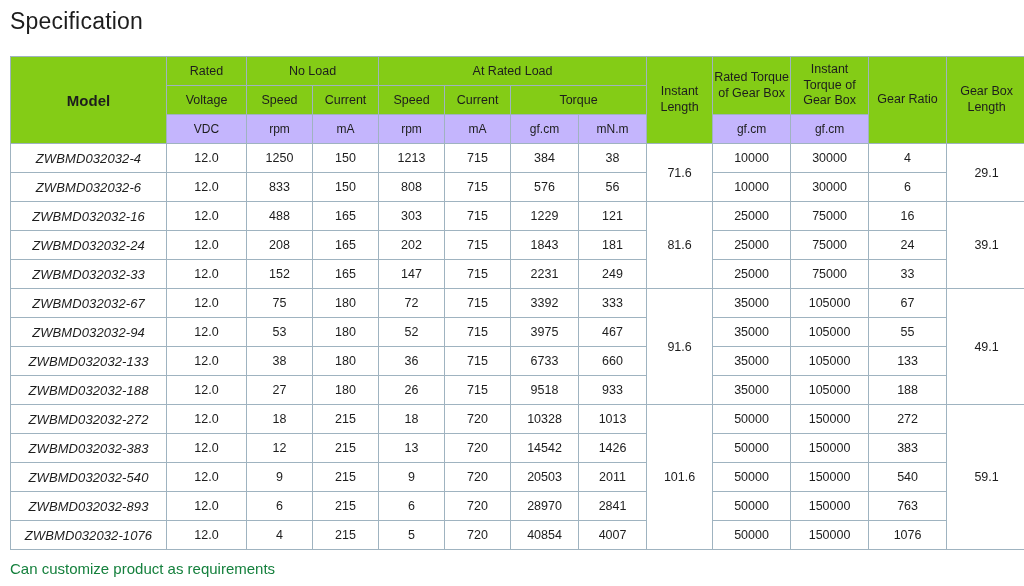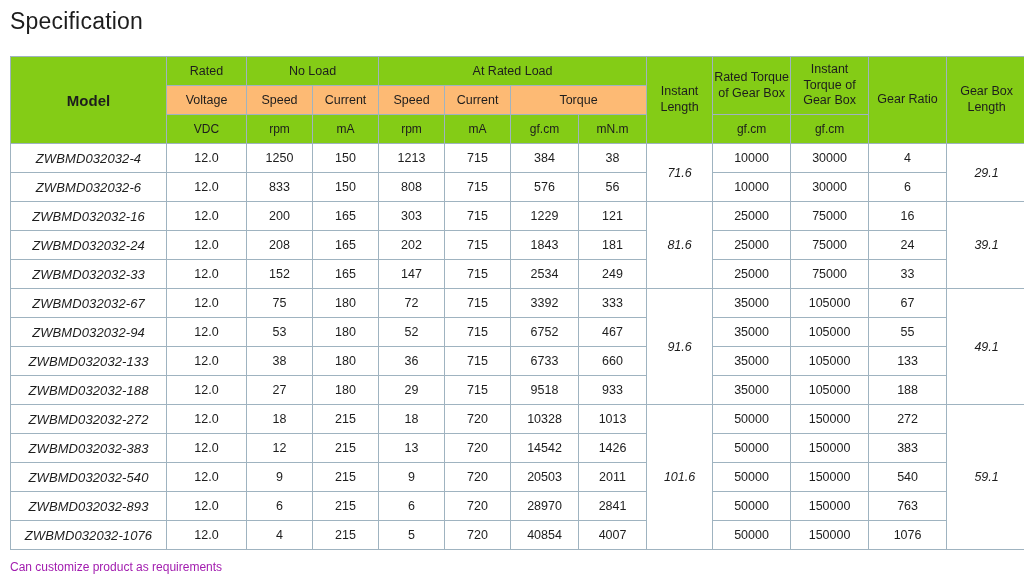--- a/index.html
+++ b/index.html
@@ -42,24 +42,24 @@
     vertical-align: middle;
     padding: 0;
     height: 28px;
     font-weight: normal;
     color: #1d1d1d;
   }
   .hdr-grey {
     background: #84cc16;
   }
   .hdr-blue {
-    background: #fdba74;
+    background: #84cc16;
   }
   .unit-blue {
-    background: #84cc16;
+    background: #c4b5fd;
     font-size: 12px;
   }
   .hdr-grey.model {
     font-weight: bold;
     font-size: 15px;
   }
   .hdr-grey.tall {
     font-size: 12.5px;
     line-height: 1.25;
   }
@@ -68,28 +68,27 @@
   }
   .model-cell {
     text-align: left;
     padding-left: 8px;
     font-size: 13px;
     letter-spacing: 0.1px;
     font-style: italic;
   }
   .merged {
     background: #ffffff;
-    font-style: italic;
   }
   .footnote {
     position: absolute;
     left: 10px;
     top: 560px;
-    font-size: 12px;
-    color: #a21caf;
+    font-size: 15px;
+    color: #15803d;
   }
 </style>
 </head>
 <body>
 
 <div class="page-title">Specification</div>
 
 <div class="table-wrap">
   <table class="spec">
     <colgroup>
@@ -165,21 +164,21 @@
           <td class="body-cell">715</td>
           <td class="body-cell">576</td>
           <td class="body-cell">56</td>
           <td class="body-cell">10000</td>
           <td class="body-cell">30000</td>
           <td class="body-cell">6</td>
         </tr>
         <tr>
           <td class="body-cell model-cell">ZWBMD032032-16</td>
           <td class="body-cell">12.0</td>
-          <td class="body-cell">200</td>
+          <td class="body-cell">488</td>
           <td class="body-cell">165</td>
           <td class="body-cell">303</td>
           <td class="body-cell">715</td>
           <td class="body-cell">1229</td>
           <td class="body-cell">121</td>
           <td class="merged" rowspan="3">81.6</td>
           <td class="body-cell">25000</td>
           <td class="body-cell">75000</td>
           <td class="body-cell">16</td>
           <td class="merged" rowspan="3">39.1</td>
@@ -197,21 +196,21 @@
           <td class="body-cell">75000</td>
           <td class="body-cell">24</td>
         </tr>
         <tr>
           <td class="body-cell model-cell">ZWBMD032032-33</td>
           <td class="body-cell">12.0</td>
           <td class="body-cell">152</td>
           <td class="body-cell">165</td>
           <td class="body-cell">147</td>
           <td class="body-cell">715</td>
-          <td class="body-cell">2534</td>
+          <td class="body-cell">2231</td>
           <td class="body-cell">249</td>
           <td class="body-cell">25000</td>
           <td class="body-cell">75000</td>
           <td class="body-cell">33</td>
         </tr>
         <tr>
           <td class="body-cell model-cell">ZWBMD032032-67</td>
           <td class="body-cell">12.0</td>
           <td class="body-cell">75</td>
           <td class="body-cell">180</td>
@@ -225,21 +224,21 @@
           <td class="body-cell">67</td>
           <td class="merged" rowspan="4">49.1</td>
         </tr>
         <tr>
           <td class="body-cell model-cell">ZWBMD032032-94</td>
           <td class="body-cell">12.0</td>
           <td class="body-cell">53</td>
           <td class="body-cell">180</td>
           <td class="body-cell">52</td>
           <td class="body-cell">715</td>
-          <td class="body-cell">6752</td>
+          <td class="body-cell">3975</td>
           <td class="body-cell">467</td>
           <td class="body-cell">35000</td>
           <td class="body-cell">105000</td>
           <td class="body-cell">55</td>
         </tr>
         <tr>
           <td class="body-cell model-cell">ZWBMD032032-133</td>
           <td class="body-cell">12.0</td>
           <td class="body-cell">38</td>
           <td class="body-cell">180</td>
@@ -249,21 +248,21 @@
           <td class="body-cell">660</td>
           <td class="body-cell">35000</td>
           <td class="body-cell">105000</td>
           <td class="body-cell">133</td>
         </tr>
         <tr>
           <td class="body-cell model-cell">ZWBMD032032-188</td>
           <td class="body-cell">12.0</td>
           <td class="body-cell">27</td>
           <td class="body-cell">180</td>
-          <td class="body-cell">29</td>
+          <td class="body-cell">26</td>
           <td class="body-cell">715</td>
           <td class="body-cell">9518</td>
           <td class="body-cell">933</td>
           <td class="body-cell">35000</td>
           <td class="body-cell">105000</td>
           <td class="body-cell">188</td>
         </tr>
         <tr>
           <td class="body-cell model-cell">ZWBMD032032-272</td>
           <td class="body-cell">12.0</td>

